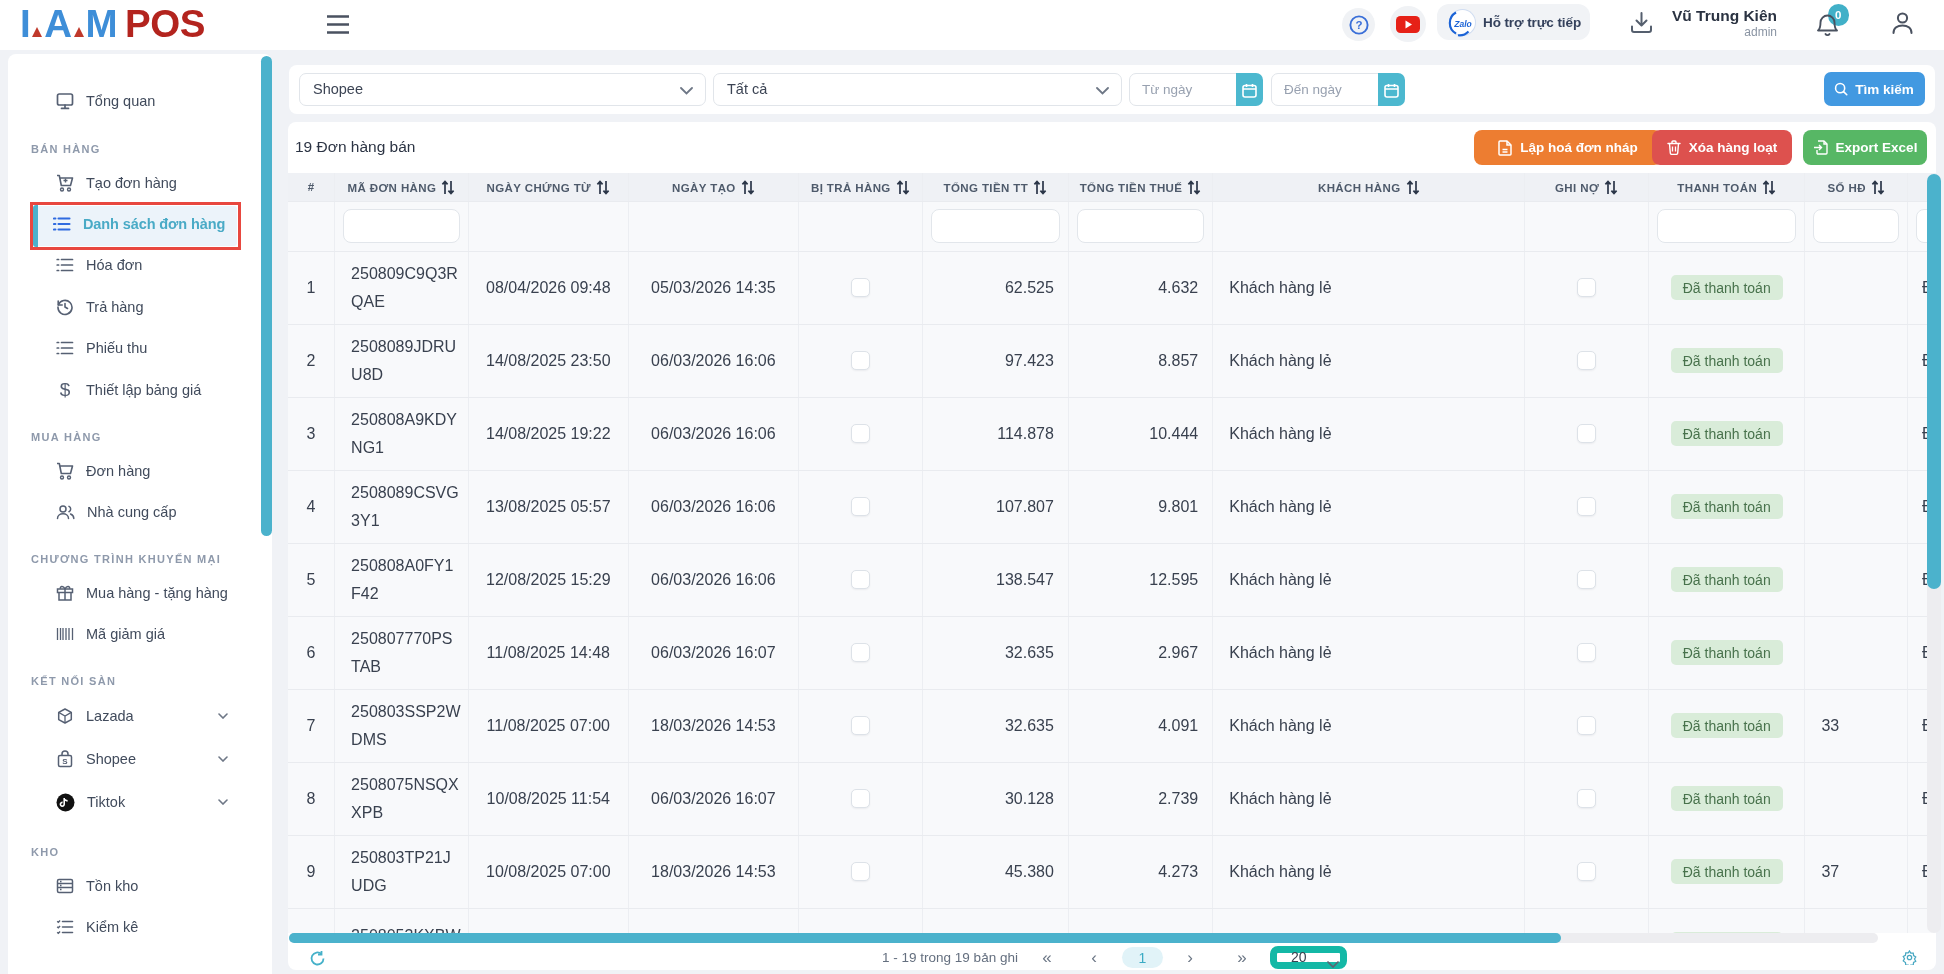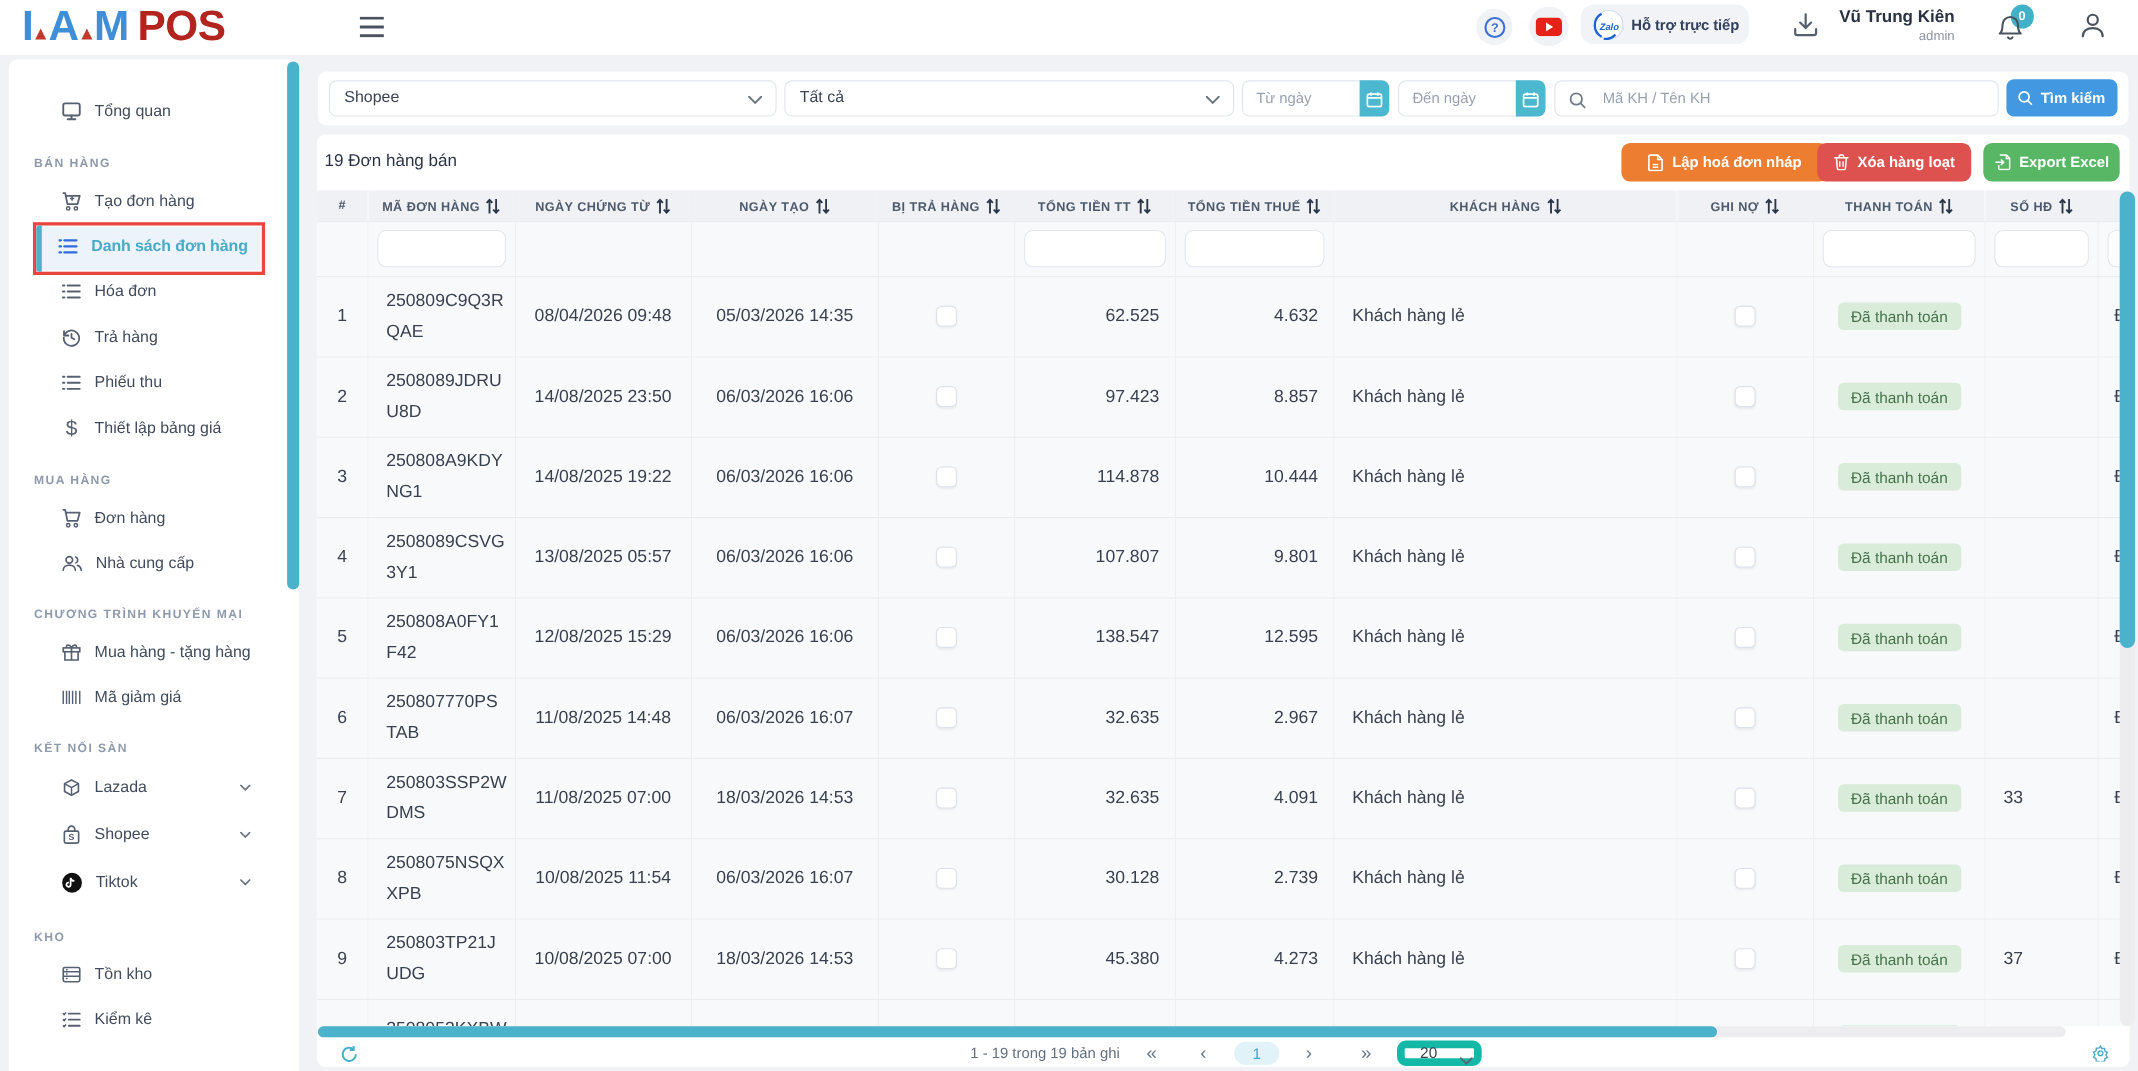--- a/index.html
+++ b/index.html
@@ -253,26 +253,20 @@
     <svg class="abs" style="left:112px;top:9px" width="15" height="15" viewBox="0 0 15 15">
         <rect x="1" y="2.5" width="13" height="11.5" rx="2" fill="none" stroke="#fff" stroke-width="1.6"></rect>
         <path d="M4.5 1v3M10.5 1v3M1 6h13" stroke="#fff" stroke-width="1.6"></path>
       </svg>
   </div>
   <div class="fctl ph" style="left:982px;width:128px;padding-left:12px">Đến ngày
     <div class="abs" style="left:106px;top:-1px;width:27px;height:33px;background:#4cb8cf;border-radius:0 7px 7px 0"></div>
     <svg class="abs" style="left:112px;top:9px" width="15" height="15" viewBox="0 0 15 15">
         <rect x="1" y="2.5" width="13" height="11.5" rx="2" fill="none" stroke="#fff" stroke-width="1.6"></rect>
         <path d="M4.5 1v3M10.5 1v3M1 6h13" stroke="#fff" stroke-width="1.6"></path>
-      </svg>
-  </div>
-  <div class="fctl ph" style="left:1124px;width:404px;padding-left:43px">Mã KH / Tên KH
-    <svg class="abs" style="left:12px;top:9px" width="16" height="16" viewBox="0 0 16 16">
-        <circle cx="7" cy="7" r="5.2" fill="none" stroke="#707a89" stroke-width="1.6"></circle>
-        <path d="M11 11l3.6 3.6" stroke="#707a89" stroke-width="1.6" stroke-linecap="round"></path>
       </svg>
   </div>
   <div class="abs" style="left:1534.5px;top:7px;width:101px;height:34px;background:#4299e1;border-radius:7px;display:flex;align-items:center;justify-content:center;gap:7px;color:#fff;font-size:13.5px;font-weight:bold">
     <svg width="14" height="14" viewBox="0 0 16 16">
         <circle cx="7" cy="7" r="5.2" fill="none" stroke="#fff" stroke-width="1.8"></circle>
         <path d="M11 11l3.6 3.6" stroke="#fff" stroke-width="1.8" stroke-linecap="round"></path>
       </svg>Tìm kiếm
   </div>
 </div>
 

